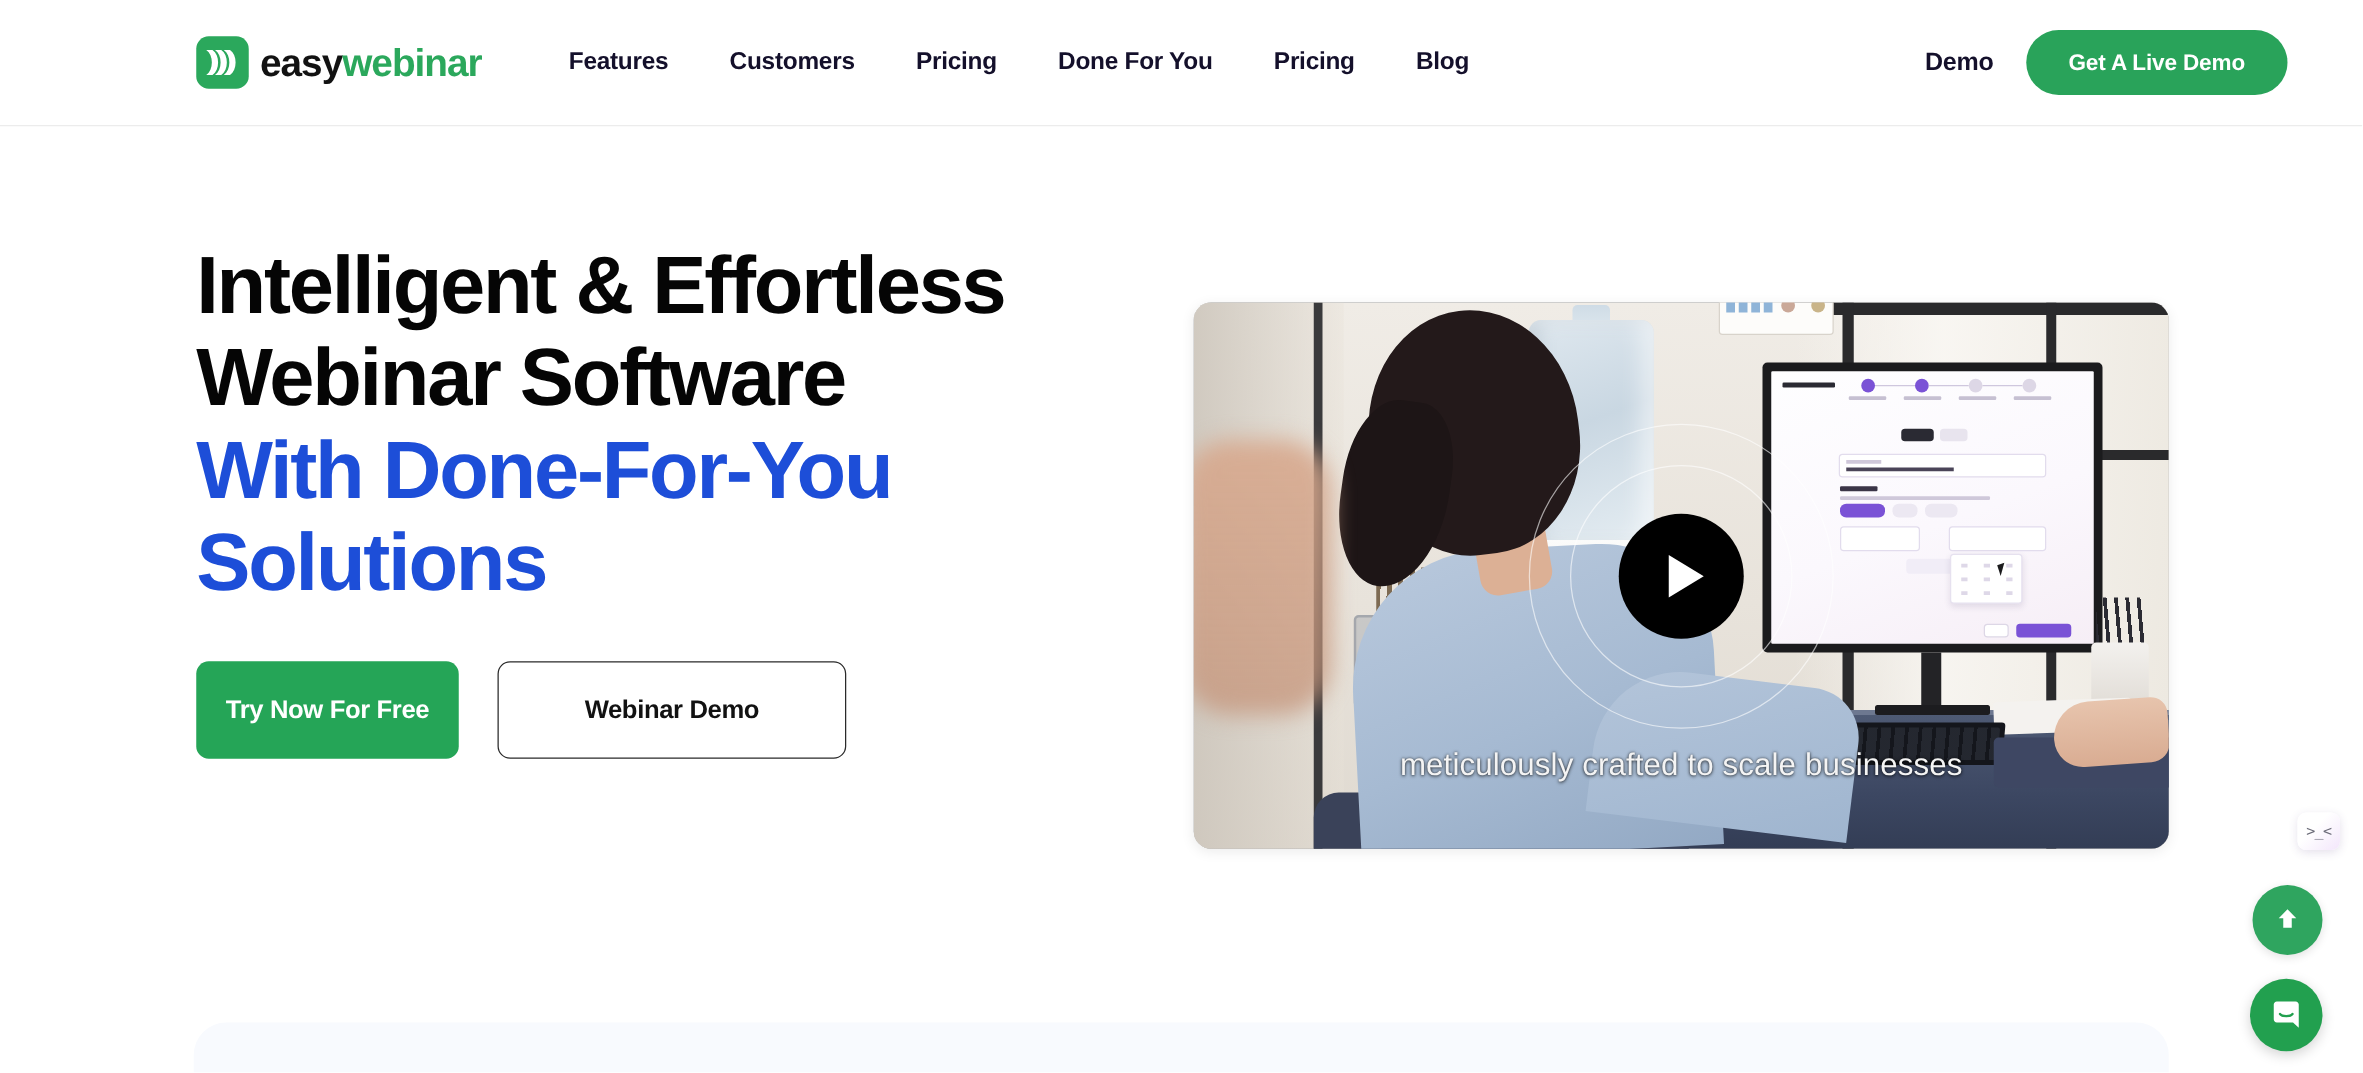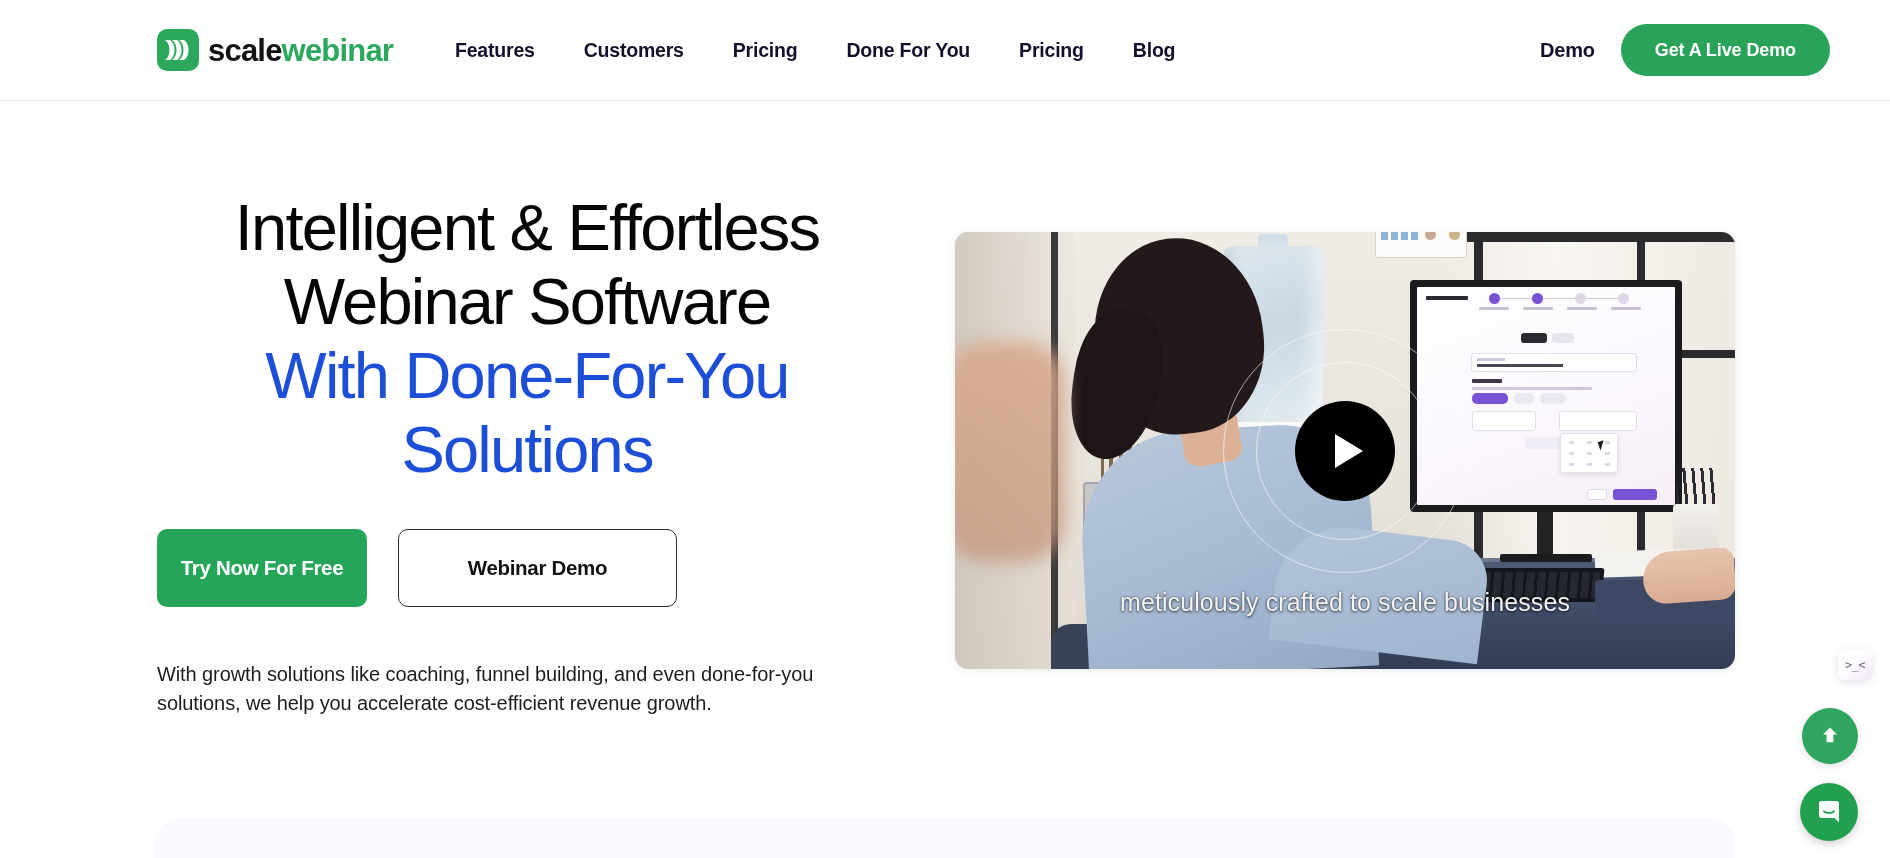--- a/index.html
+++ b/index.html
@@ -136,24 +136,23 @@
   .hero-left {
     position: absolute;
     left: 157px;
     top: 90px;
     width: 740px;
   }
 
   .hero-title {
     font-size: 65px;
     line-height: 74px;
-    font-weight: 400;
+    font-weight: 700;
     letter-spacing: -1.8px;
     color: #050505;
-    text-align: center;
   }
   .hero-title .accent { color: #1d4ed8; display: block; }
   .hero-title .dark { display: block; }
 
   .hero-ctas {
     display: flex;
     align-items: flex-start;
     gap: 31px;
     margin-top: 42px;
   }
@@ -198,21 +197,21 @@
     font-size: 20px;
     line-height: 29px;
     color: #1d1d1f;
     letter-spacing: -0.1px;
   }
 
   
   .hero-video {
     position: absolute;
     left: 955px;
-    top: 131px;
+    top: 141px;
     width: 780px;
     height: 437px;
     border-radius: 14px;
     overflow: hidden;
     background: #8e8f92;
     box-shadow: 0 2px 10px rgba(0,0,0,.08);
     cursor: pointer;
   }
 
   
@@ -468,21 +467,21 @@
 
     <a class="brand" href="#">
       <span class="brand-mark">
         <svg width="30" height="22" viewBox="0 0 30 22" aria-hidden="true">
           <path d="M2 1 C8 5, 8 17, 2 21 L7 21 C13 17, 13 5, 7 1 Z" fill="#ffffff"></path>
           <path d="M9 1 C15 5, 15 17, 9 21 L14 21 C20 17, 20 5, 14 1 Z" fill="#ffffff"></path>
           <path d="M16 1 C22 5, 22 17, 16 21 L21 21 C27 17, 27 5, 21 1 Z" fill="#ffffff"></path>
         </svg>
       </span>
       <span class="brand-word">
-        <span class="w1">scale</span><span class="w2">webinar</span>
+        <span class="w1">easy</span><span class="w2">webinar</span>
       </span>
     </a>
 
     <nav class="main-nav">
       <a class="nav-link" href="#">Features</a>
       <a class="nav-link" href="#">Customers</a>
       <a class="nav-link" href="#">Pricing</a>
       <a class="nav-link" href="#">Done For You</a>
       <a class="nav-link" href="#">Pricing</a>
       <a class="nav-link" href="#">Blog</a>
@@ -504,21 +503,20 @@
         <span class="dark">Webinar Software</span>
         <span class="accent">With Done-For-You</span>
         <span class="accent">Solutions</span>
       </h1>
 
       <div class="hero-ctas">
         <button class="btn-primary">Try Now For Free</button>
         <button class="btn-secondary">Webinar Demo</button>
       </div>
 
-      <p class="hero-sub">With growth solutions like coaching, funnel building, and even done-for-you solutions, we help you accelerate cost-efficient revenue growth.</p>
     </div>
 
     <div class="hero-video">
 
       <div class="scene">
         <div class="scene-bg"></div>
         <div class="win"></div>
         <div class="win-frame wf4"></div>
         <div class="win-frame wf3"></div>
         <div class="win-frame wf1"></div>

